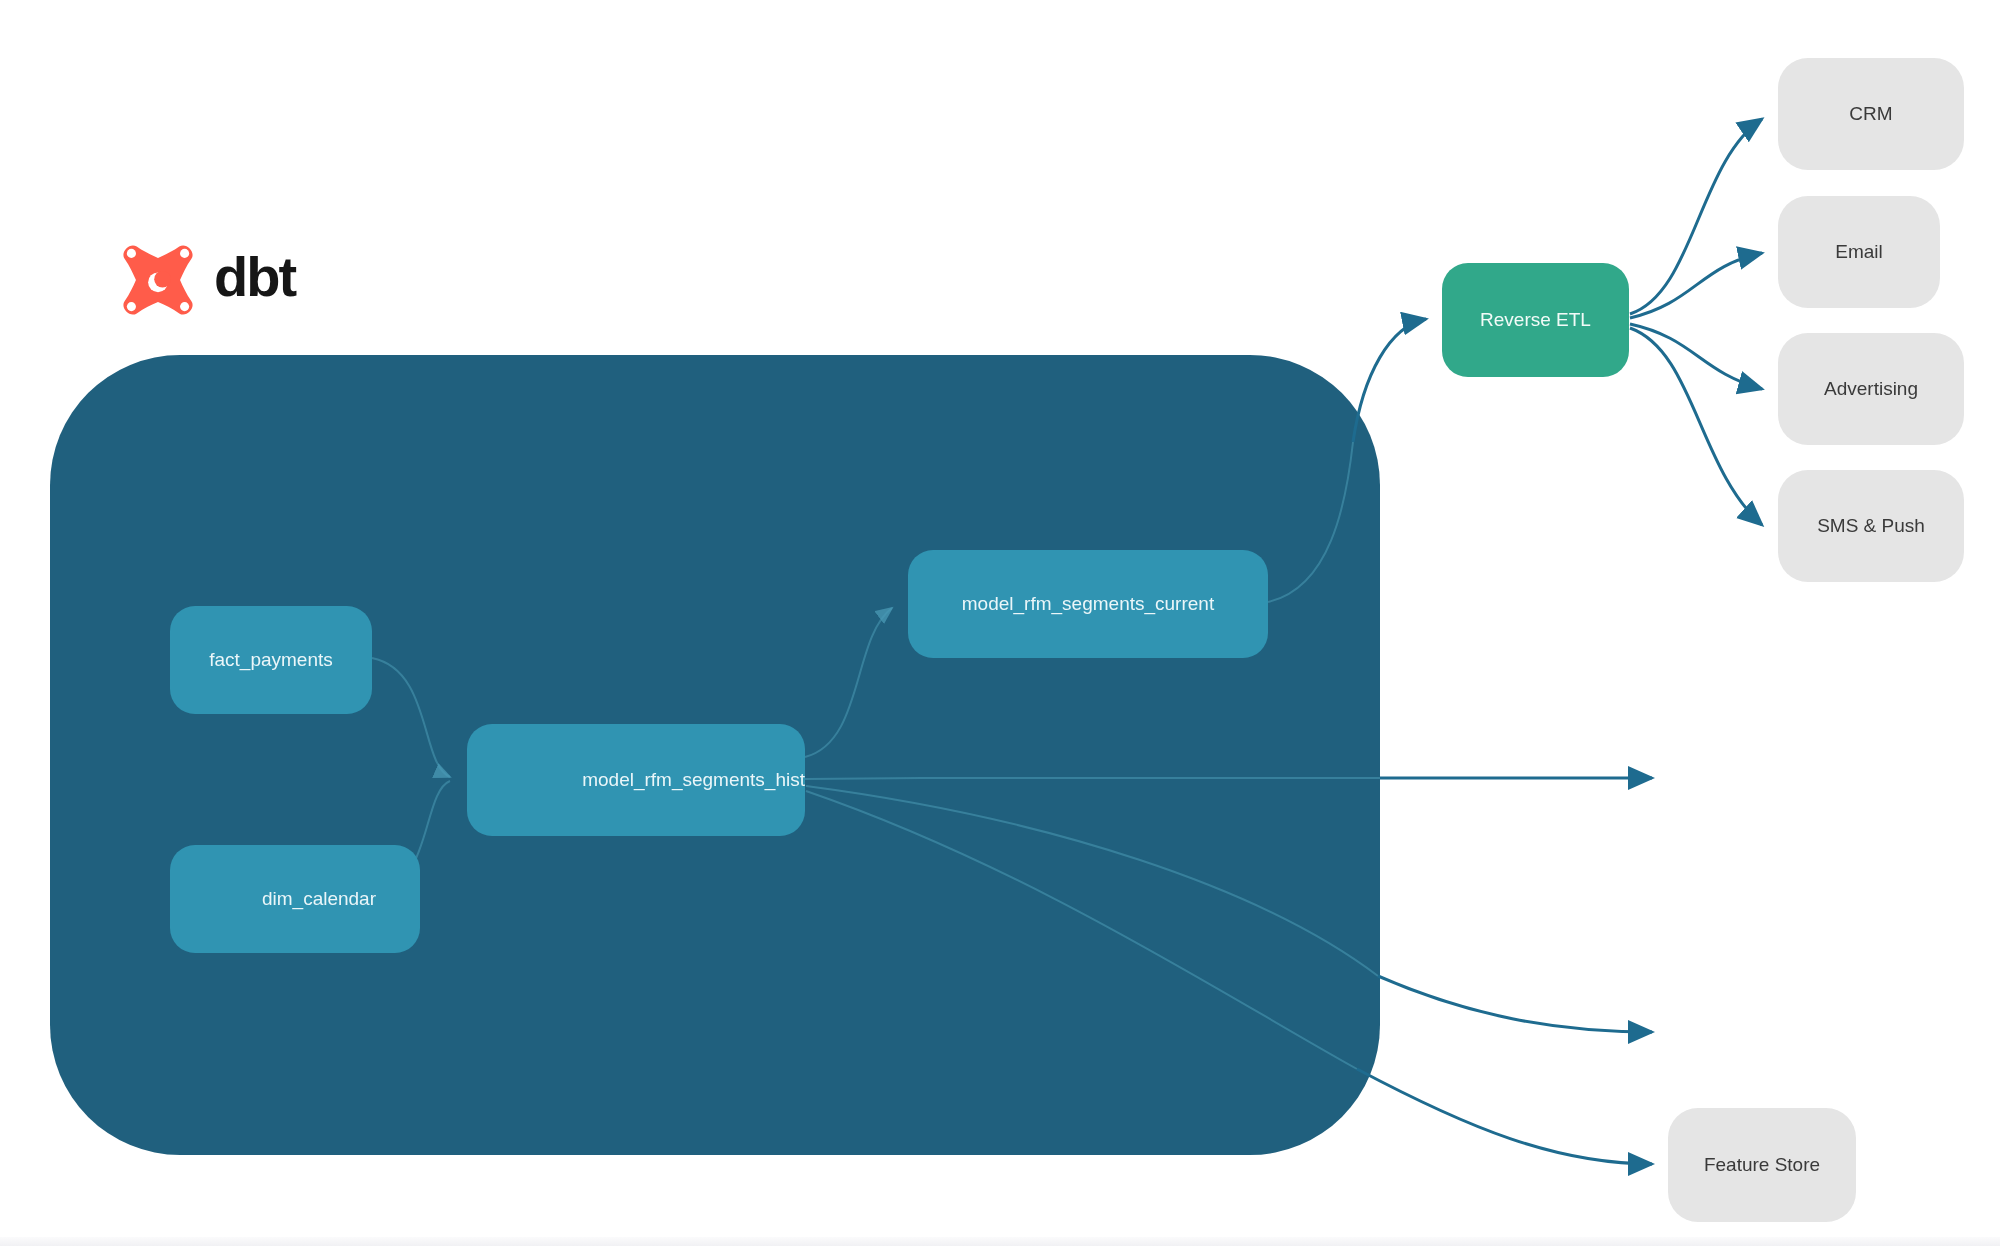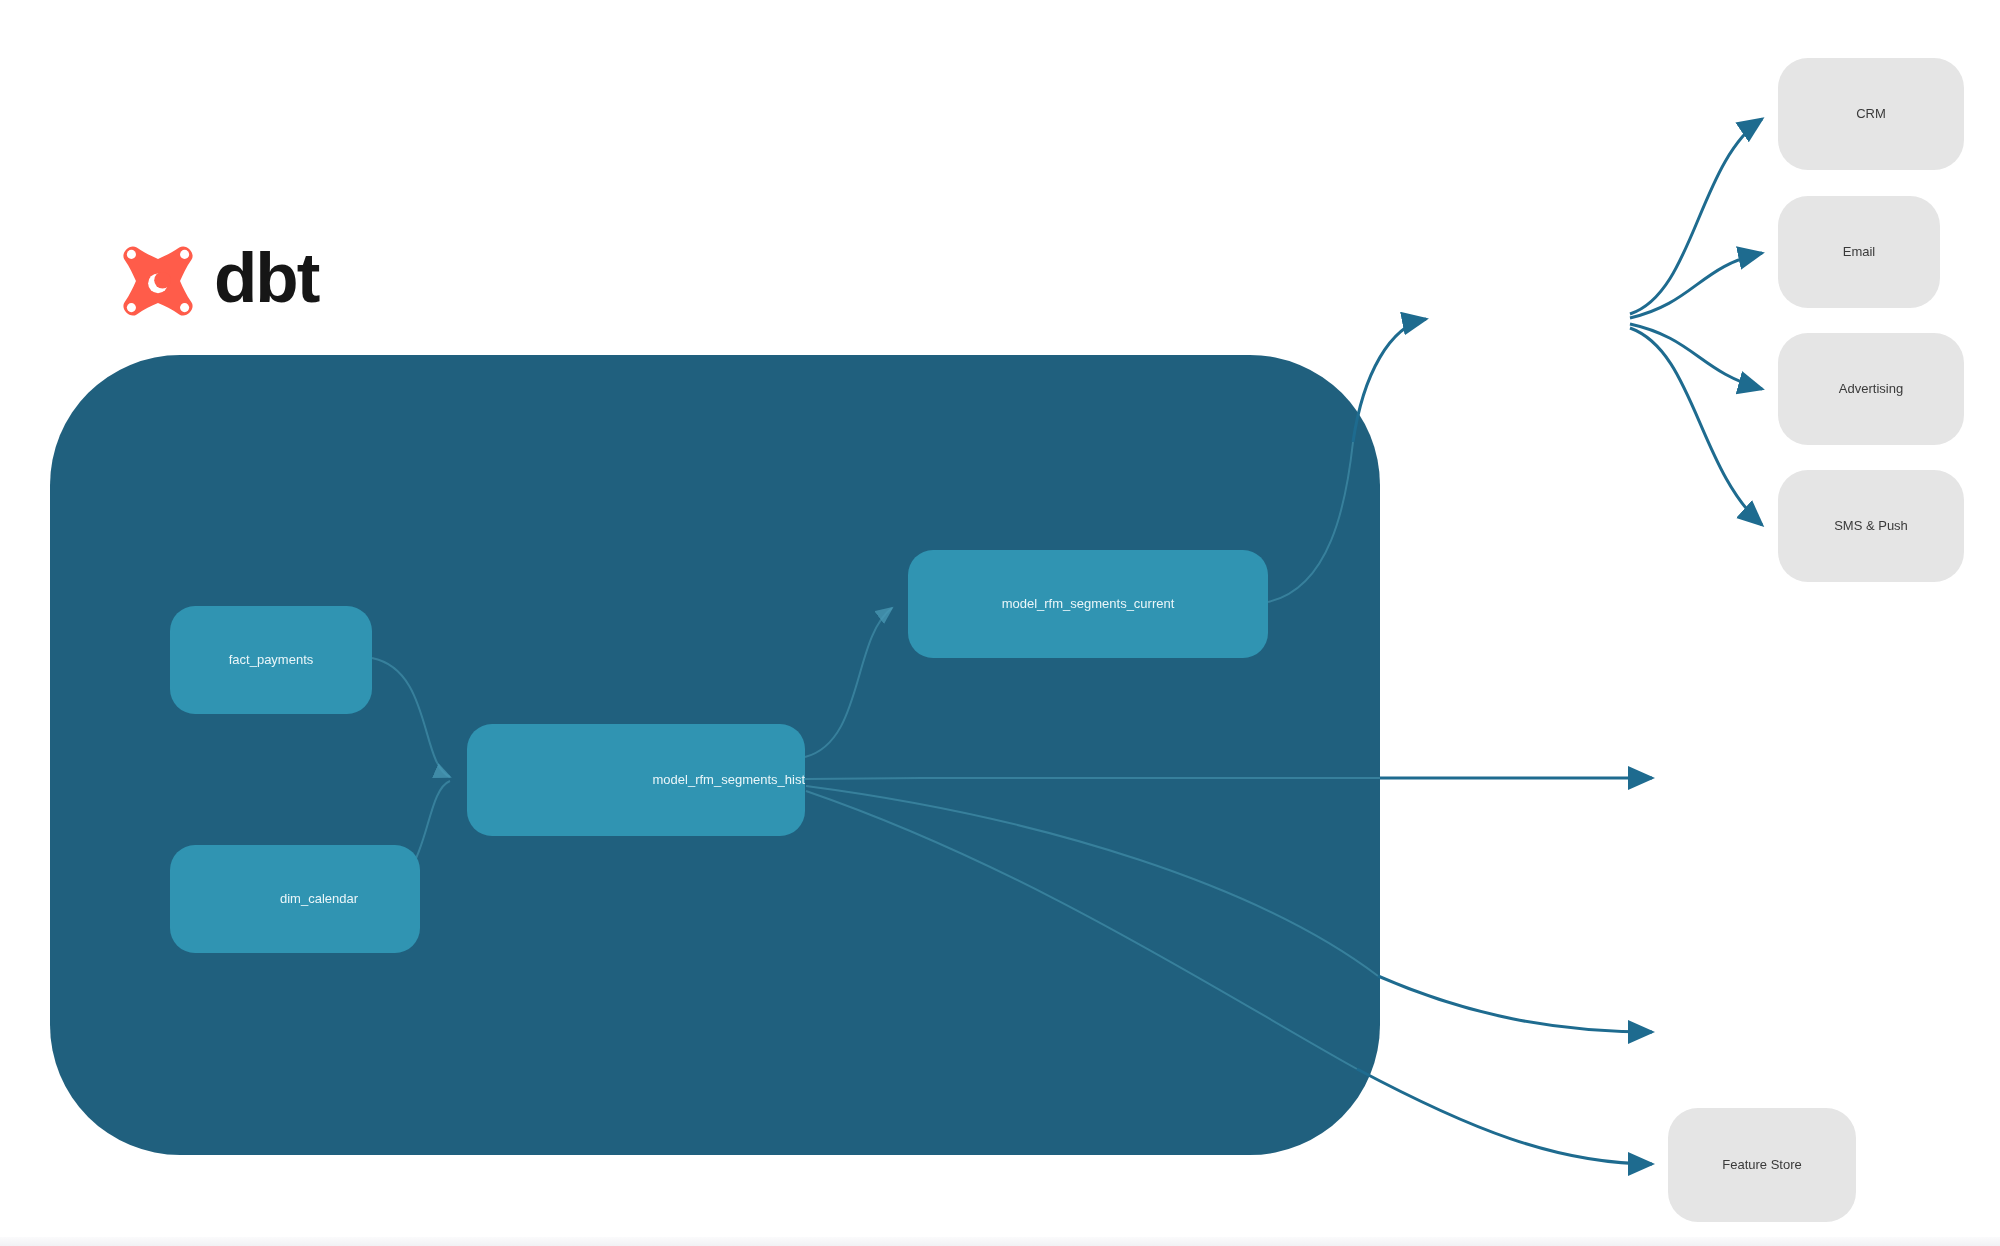--- a/index.html
+++ b/index.html
@@ -3,32 +3,32 @@
 <meta charset="utf-8">
 <style>
   html,body{margin:0;padding:0;background:#ffffff;}
   .canvas{
     position:relative;width:2000px;height:1246px;background:#ffffff;overflow:hidden;
     font-family:"Liberation Sans","DejaVu Sans",sans-serif;
   }
   
   .logo{position:absolute;left:118px;top:242px;display:flex;align-items:center;gap:16px;}
   .logo-icon{width:80px;height:76px;display:block;}
-  .logo-text{font-size:71px;font-weight:800;color:#161616;letter-spacing:-2px;line-height:1;padding-bottom:6px;}
+  .logo-text{font-size:56px;font-weight:800;color:#161616;letter-spacing:-2px;line-height:1;padding-bottom:6px;}
   
   .wh-container{
     position:absolute;left:50px;top:355px;width:1330px;height:800px;
     background:#20607E;border-radius:130px;z-index:1;
   }
   
   .edges{position:absolute;left:0;top:0;width:2000px;height:1246px;z-index:2;pointer-events:none;}
   
   .node{
     position:absolute;z-index:3;display:flex;align-items:center;justify-content:center;
-    text-align:center;font-size:13px;line-height:1.35;
+    text-align:center;font-size:19px;line-height:1.35;
   }
   .node-model{background:#3094B2;color:#EAF6F9;border-radius:25px;}
   .node-green{background:#31A88A;color:#F2FBF8;border-radius:26px;}
   .node-gray{background:#E5E5E5;color:#3A3A3A;border-radius:30px;}
   .n-fact       {left:170px; top:606px; width:202px;height:108px;}
   .n-dim        {left:170px; top:845px; width:202px;height:108px;padding-left:48px;}
   .n-hist       {left:467px; top:724px; width:338px;height:112px;justify-content:flex-end;}
   .n-current    {left:908px; top:550px; width:360px;height:108px;}
   .n-retl       {left:1442px;top:263px; width:187px;height:114px;}
   .n-crm        {left:1778px;top:58px;  width:186px;height:112px;}
@@ -107,20 +107,23 @@
   <div class="node node-model n-dim">
     <span class="lbl">dim_calendar</span>
   </div>
   <div class="node node-model n-hist">
     <span class="lbl">model_rfm_segments_hist</span>
   </div>
   <div class="node node-model n-current">
     <span class="lbl">model_rfm_segments_current</span>
   </div>
 
+  <div class="node node-green n-retl">
+    <span class="lbl">Reverse ETL</span>
+  </div>
 
   <div class="node node-gray n-crm">
     <span class="lbl">CRM</span>
   </div>
   <div class="node node-gray n-email">
     <span class="lbl">Email</span>
   </div>
   <div class="node node-gray n-adv">
     <span class="lbl">Advertising</span>
   </div>

